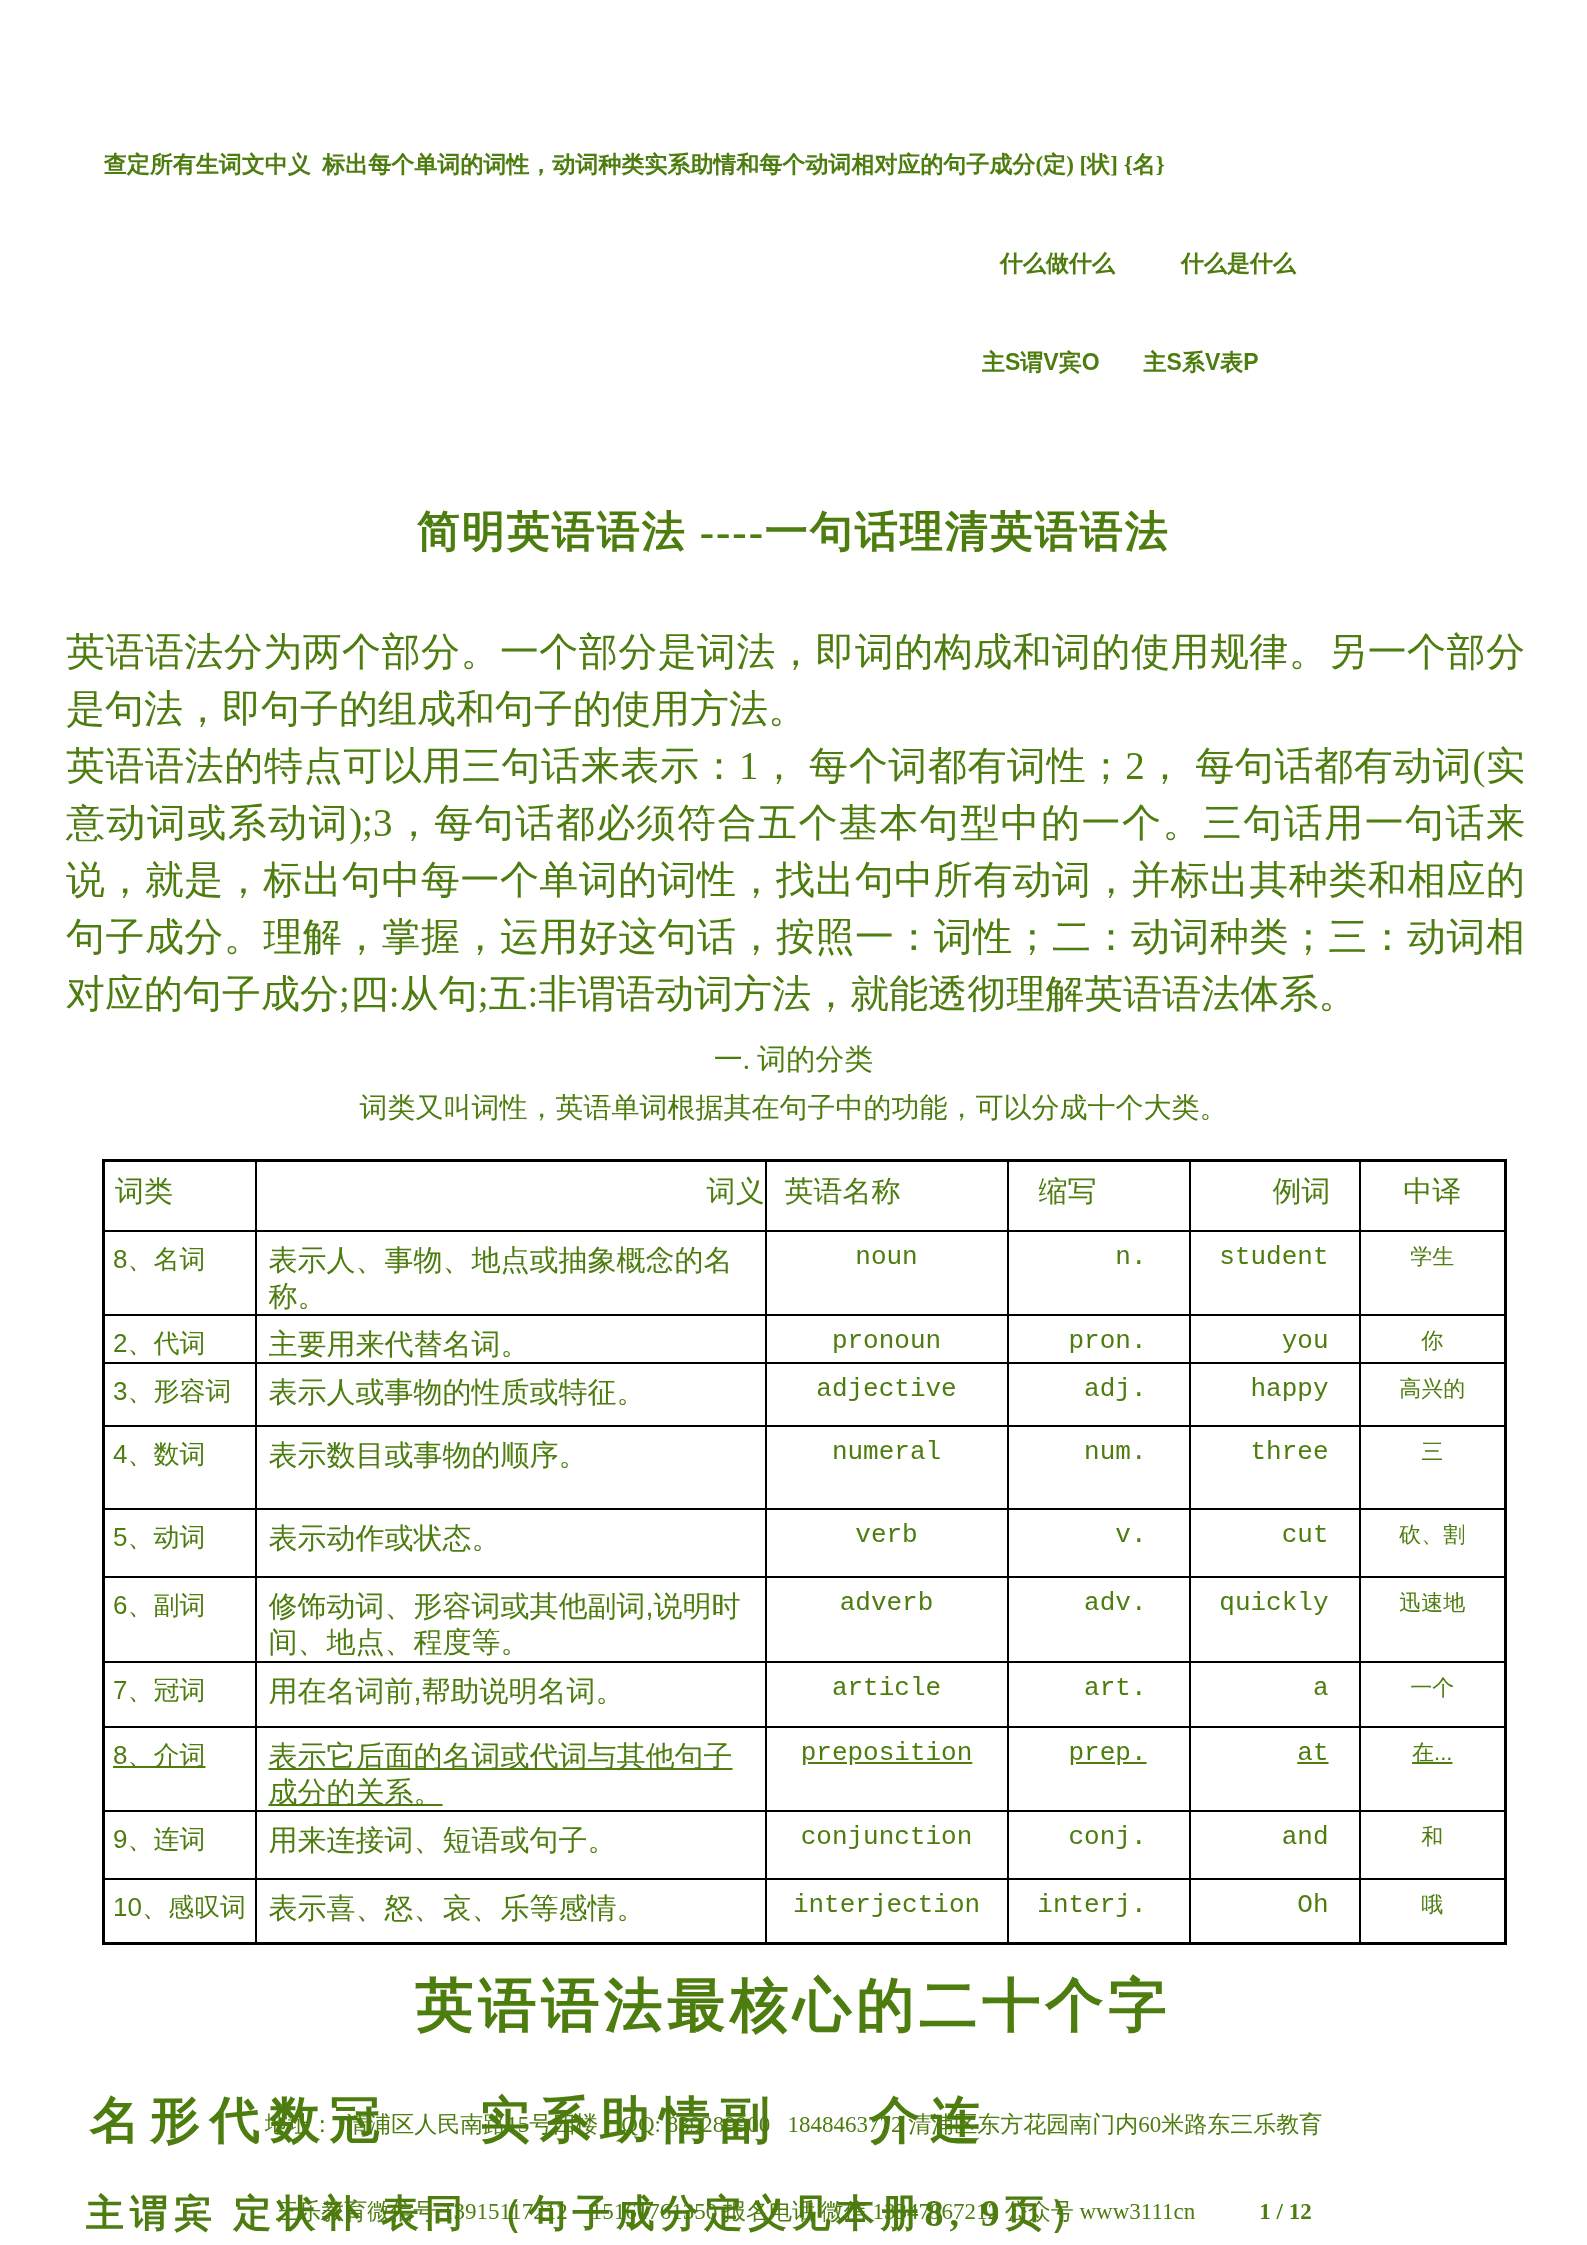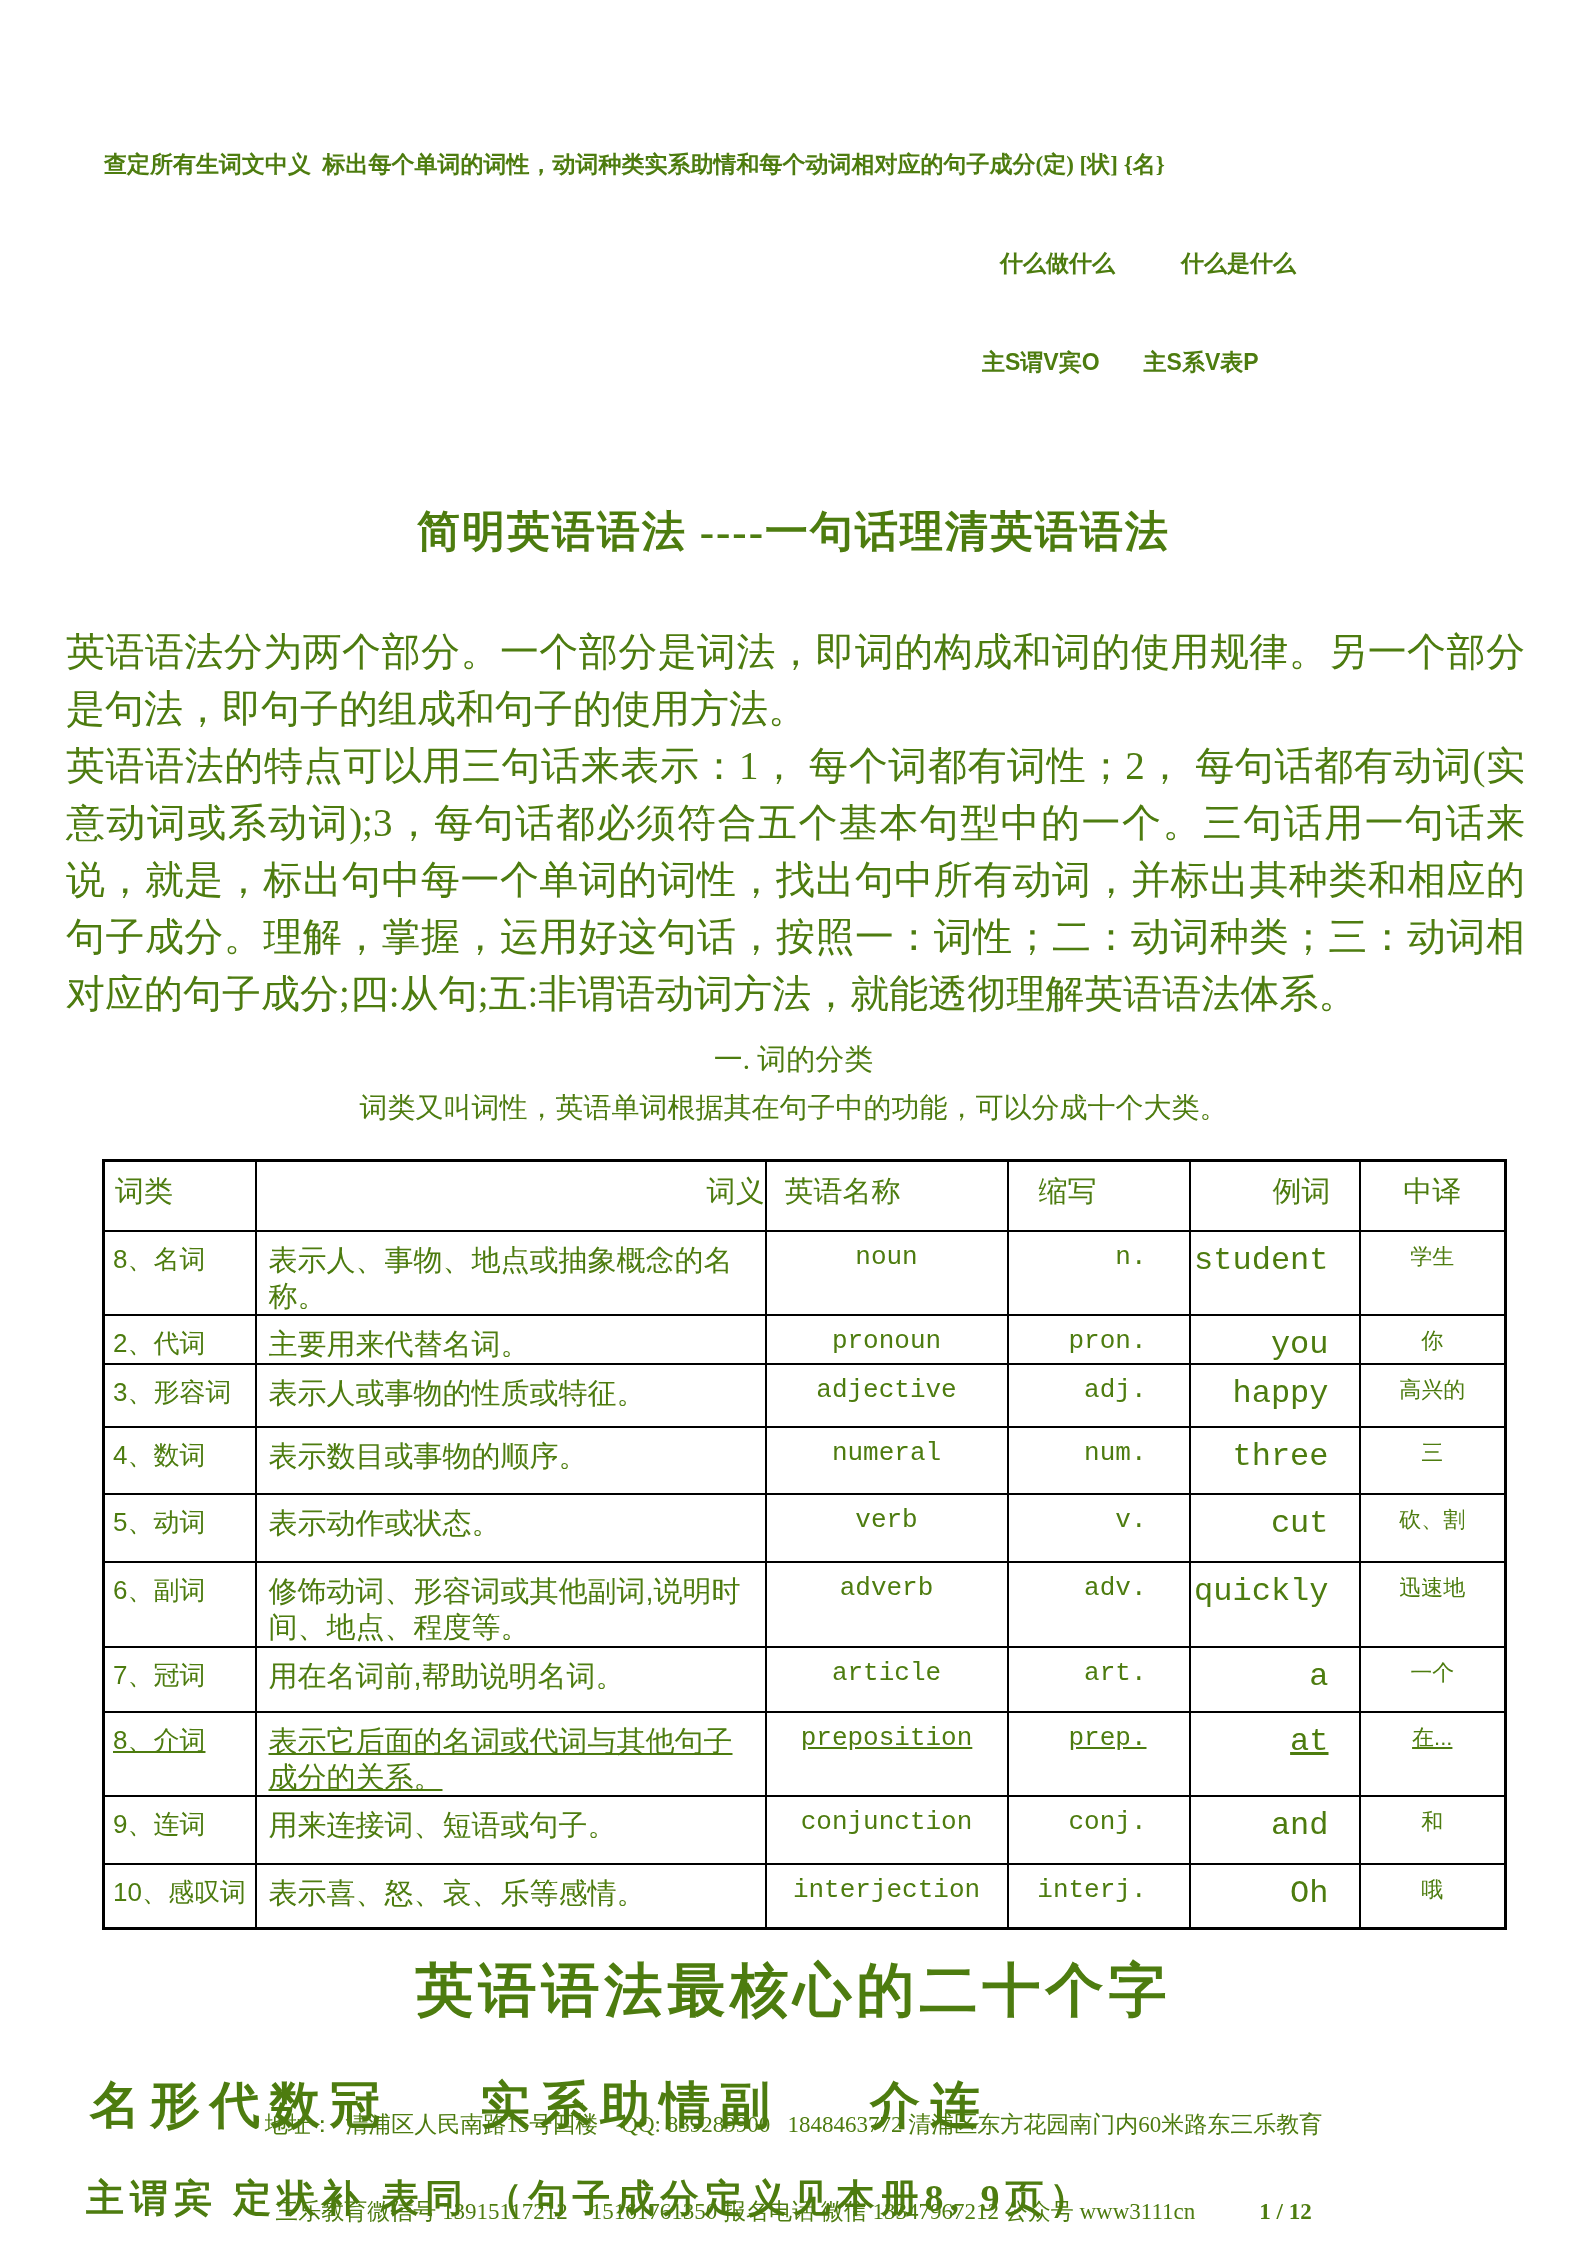--- a/index.html
+++ b/index.html
@@ -57,21 +57,21 @@
   table.pos th, table.pos td {
     border: 2px solid #000;
     vertical-align: top;
     padding-top: 10px;
     overflow: hidden;
   }
   thead tr { height: 70px; }
   tbody tr:nth-child(1)  { height: 66px; }
   tbody tr:nth-child(2)  { height: 44px; }
   tbody tr:nth-child(3)  { height: 63px; }
-  tbody tr:nth-child(4)  { height: 67px; margin-top: 36px; }
+  tbody tr:nth-child(4)  { height: 83px; margin-top: 36px; }
   tbody tr:nth-child(5)  { height: 68px; }
   tbody tr:nth-child(6)  { height: 85px; }
   tbody tr:nth-child(7)  { height: 65px; }
   tbody tr:nth-child(8)  { height: 67px; text-decoration: underline; }
   tbody tr:nth-child(9)  { height: 68px; }
   tbody tr:nth-child(10) { height: 65px; }
   th { font-size: 29px; font-weight: normal; }
   .h0 { text-align: left;  padding-left: 10px; }
   .h1 { text-align: right;  padding-left: 22px; }
   .h2 { text-align: left;  padding-left: 18px; }
@@ -79,21 +79,21 @@
   .h4 { text-align: right; padding-right: 28px; }
   .h5 { text-align: center; }
   td.c0 { font-size: 26px; text-align: left; padding-left: 8px;
           font-family: "Liberation Sans", sans-serif; }
   td.c1 { font-size: 29px; text-align: left; padding-left: 12px; padding-right: 6px;
           line-height: 36px; font-family: "Liberation Sans", sans-serif; }
   td.c2 { font-size: 26px; text-align: center;
           font-family: "Liberation Mono", "DejaVu Sans Mono", monospace; }
   td.c3 { font-size: 26px; text-align: right; padding-right: 42px;
           font-family: "Liberation Mono", "DejaVu Sans Mono", monospace; }
-  td.c4 { font-size: 32px; text-align: right; padding-right: 30px;
+  td.c4 { font-size: 26px; text-align: right; padding-right: 30px;
           font-family: "Liberation Mono", "DejaVu Sans Mono", monospace; }
   td.c5 { font-size: 22px; text-align: center;
           font-family: "Liberation Sans", sans-serif; }
   
   .core-title {
     margin-top: 22px;
     text-align: center;
     font-size: 58px;
     font-weight: bold;
     letter-spacing: 5px;

